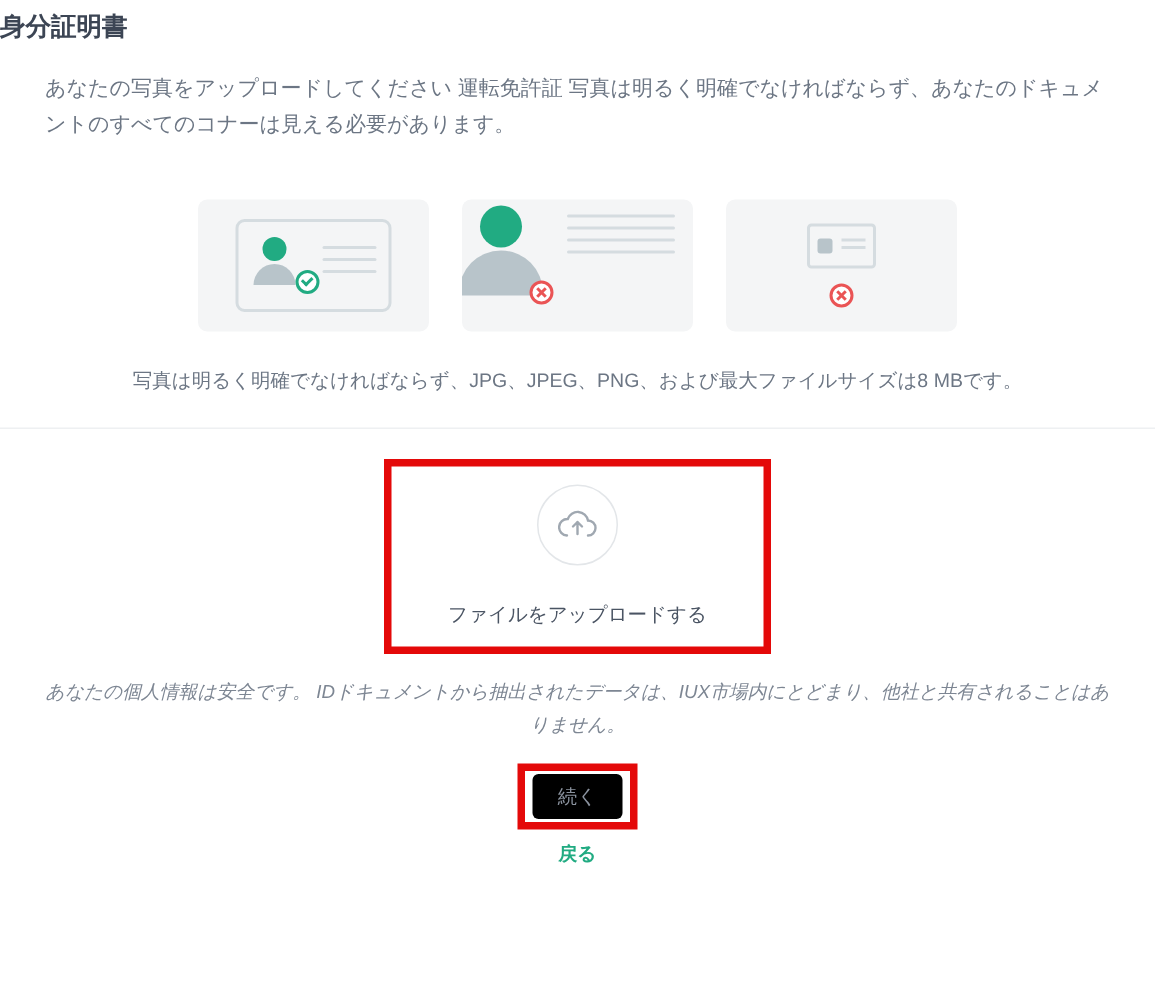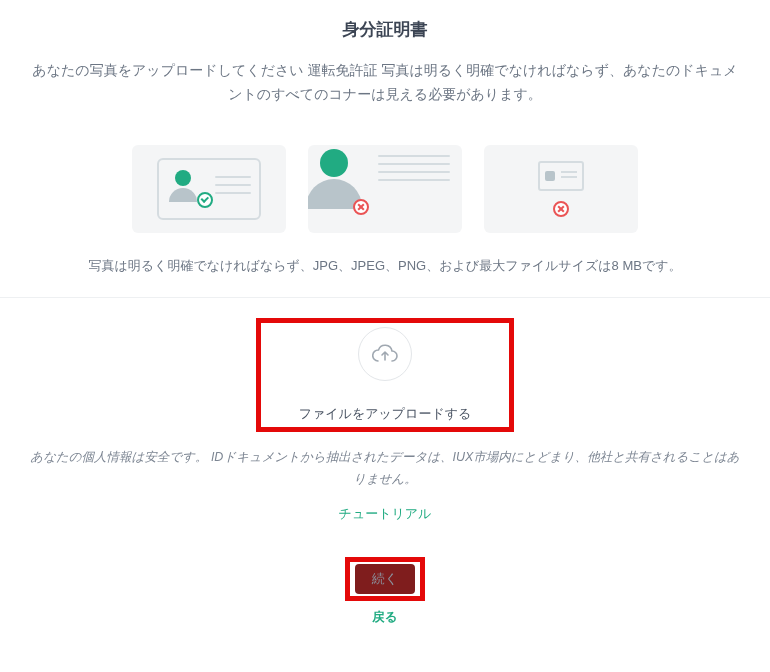--- a/index.html
+++ b/index.html
@@ -6,21 +6,21 @@
     body {
       font-family: -apple-system, BlinkMacSystemFont, "Segoe UI", "Hiragino Sans", Meiryo, sans-serif;
       background: #fff;
       color: #5a6677;
       width: 770px;
       height: 672px;
       position: relative;
       overflow: hidden;
     }
     .container { width: 100%; }
-    .header { text-align: center; padding-top: 18px; }
+    .header { padding-top: 6px; }
     .title {
       font-size: 17px;
       font-weight: 600;
       color: #3c4554;
       margin-bottom: 18px;
     }
     .instructions {
       font-size: 14px;
       line-height: 1.7;
       color: #6c7684;
@@ -120,21 +120,21 @@
     .file-info {
       text-align: center;
       font-size: 13px;
       color: #6c7684;
       padding: 0 20px 22px;
     }
     .divider { border-top: 1px solid #eef0f2; }
 
     .upload-area {
       width: 258px;
-      height: 114px;
+      height: 130px;
       margin: 20px auto 12px;
       border: 5px solid #e40909;
       display: flex;
       flex-direction: column;
       align-items: center;
       justify-content: center;
       gap: 24px;
       cursor: pointer;
     }
     .upload-icon-wrap {
@@ -165,21 +165,21 @@
     }
     .continue-wrap {
       width: 80px;
       height: 44px;
       margin: 0 auto 8px;
       border: 5px solid #e40909;
       display:flex; align-items:center; justify-content:center;
     }
     .continue-btn {
       width: 60px; height: 30px;
-      background:#7f1d1d;
+      background:#000000;
       border:none;
       border-radius:4px;
       color:#8b939f;
       font-size: 13px;
       cursor:pointer;
       font-family: inherit;
     }
     .back-link {
       display:block; text-align:center;
       color:#21ab82; font-size:12.5px; text-decoration:none;font-weight:bold;
@@ -243,20 +243,19 @@
       <svg width="26" height="22" viewBox="0 0 26 22" fill="none">
         <path d="M20 18a5 5 0 0 0 0-10 7 7 0 0 0-13.5-1A4.5 4.5 0 0 0 6 18" stroke="#a0a8b1" stroke-width="1.6" stroke-linecap="round" fill="none"></path>
         <path d="M13 9v8M10 12l3-3 3 3" stroke="#a0a8b1" stroke-width="1.6" stroke-linecap="round" stroke-linejoin="round" fill="none"></path>
       </svg>
     </div>
     <span class="upload-label">ファイルをアップロードする</span>
   </div>
 
   <p class="privacy">あなたの個人情報は安全です。 IDドキュメントから抽出されたデータは、IUX市場内にとどまり、他社と共有されることはありません。</p>
 
-  <a href="#" class="tutorial-link">チュートリアル</a>
 
   <div class="continue-wrap">
     <button class="continue-btn">続く</button>
   </div>
 
   <a href="#" class="back-link">戻る</a>
 </div>
 
 </body></html>

